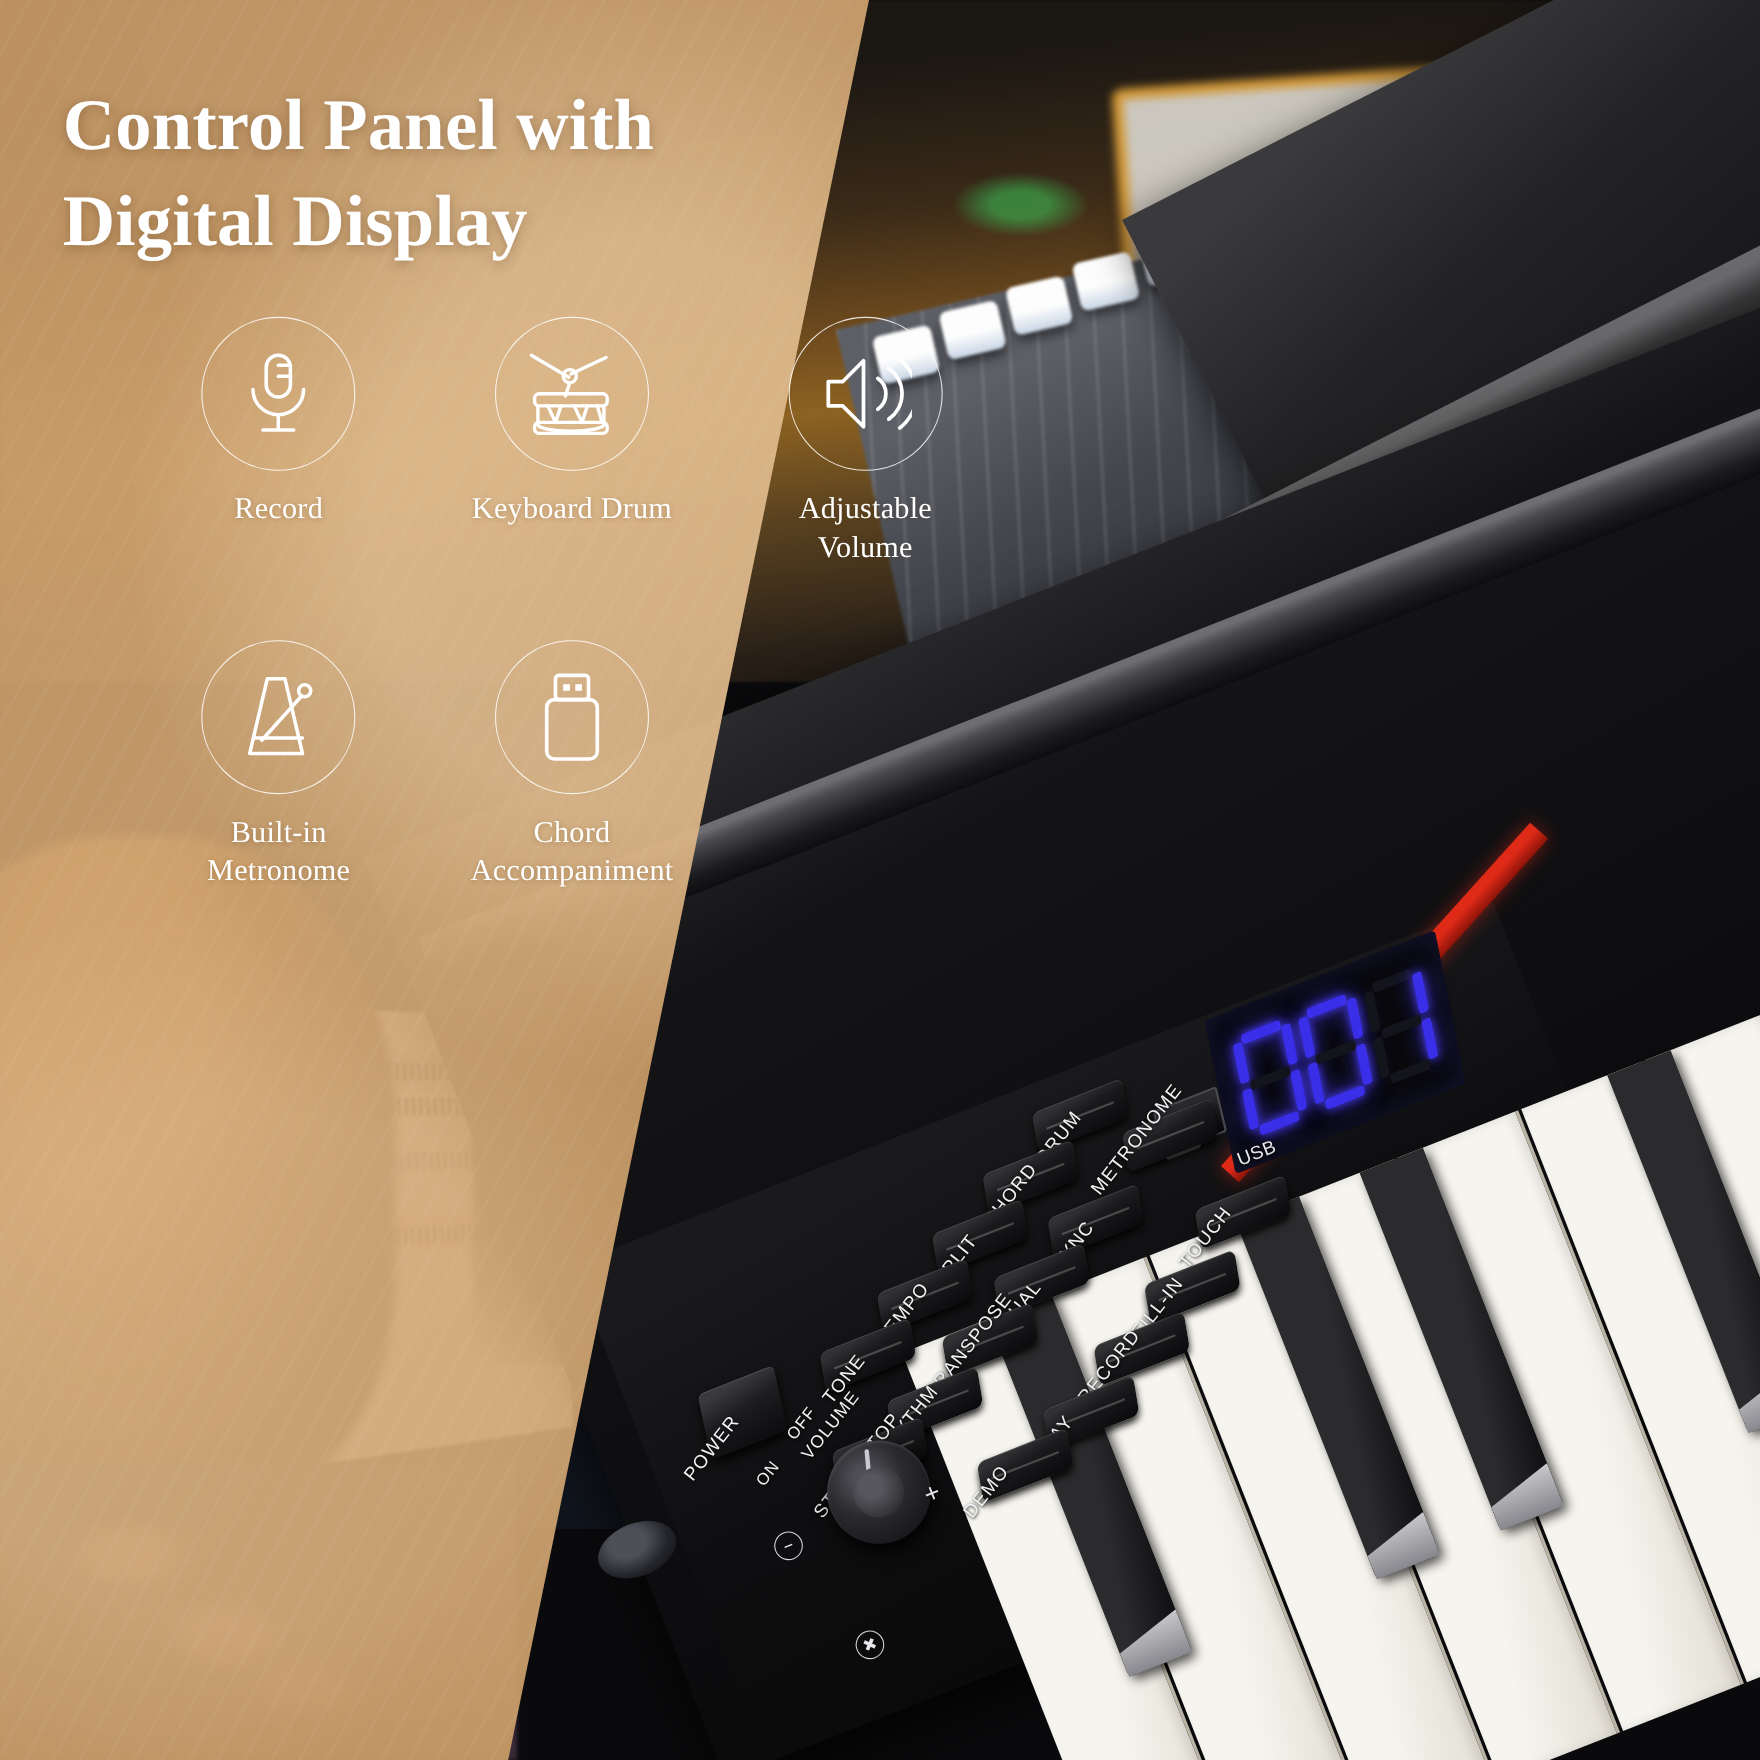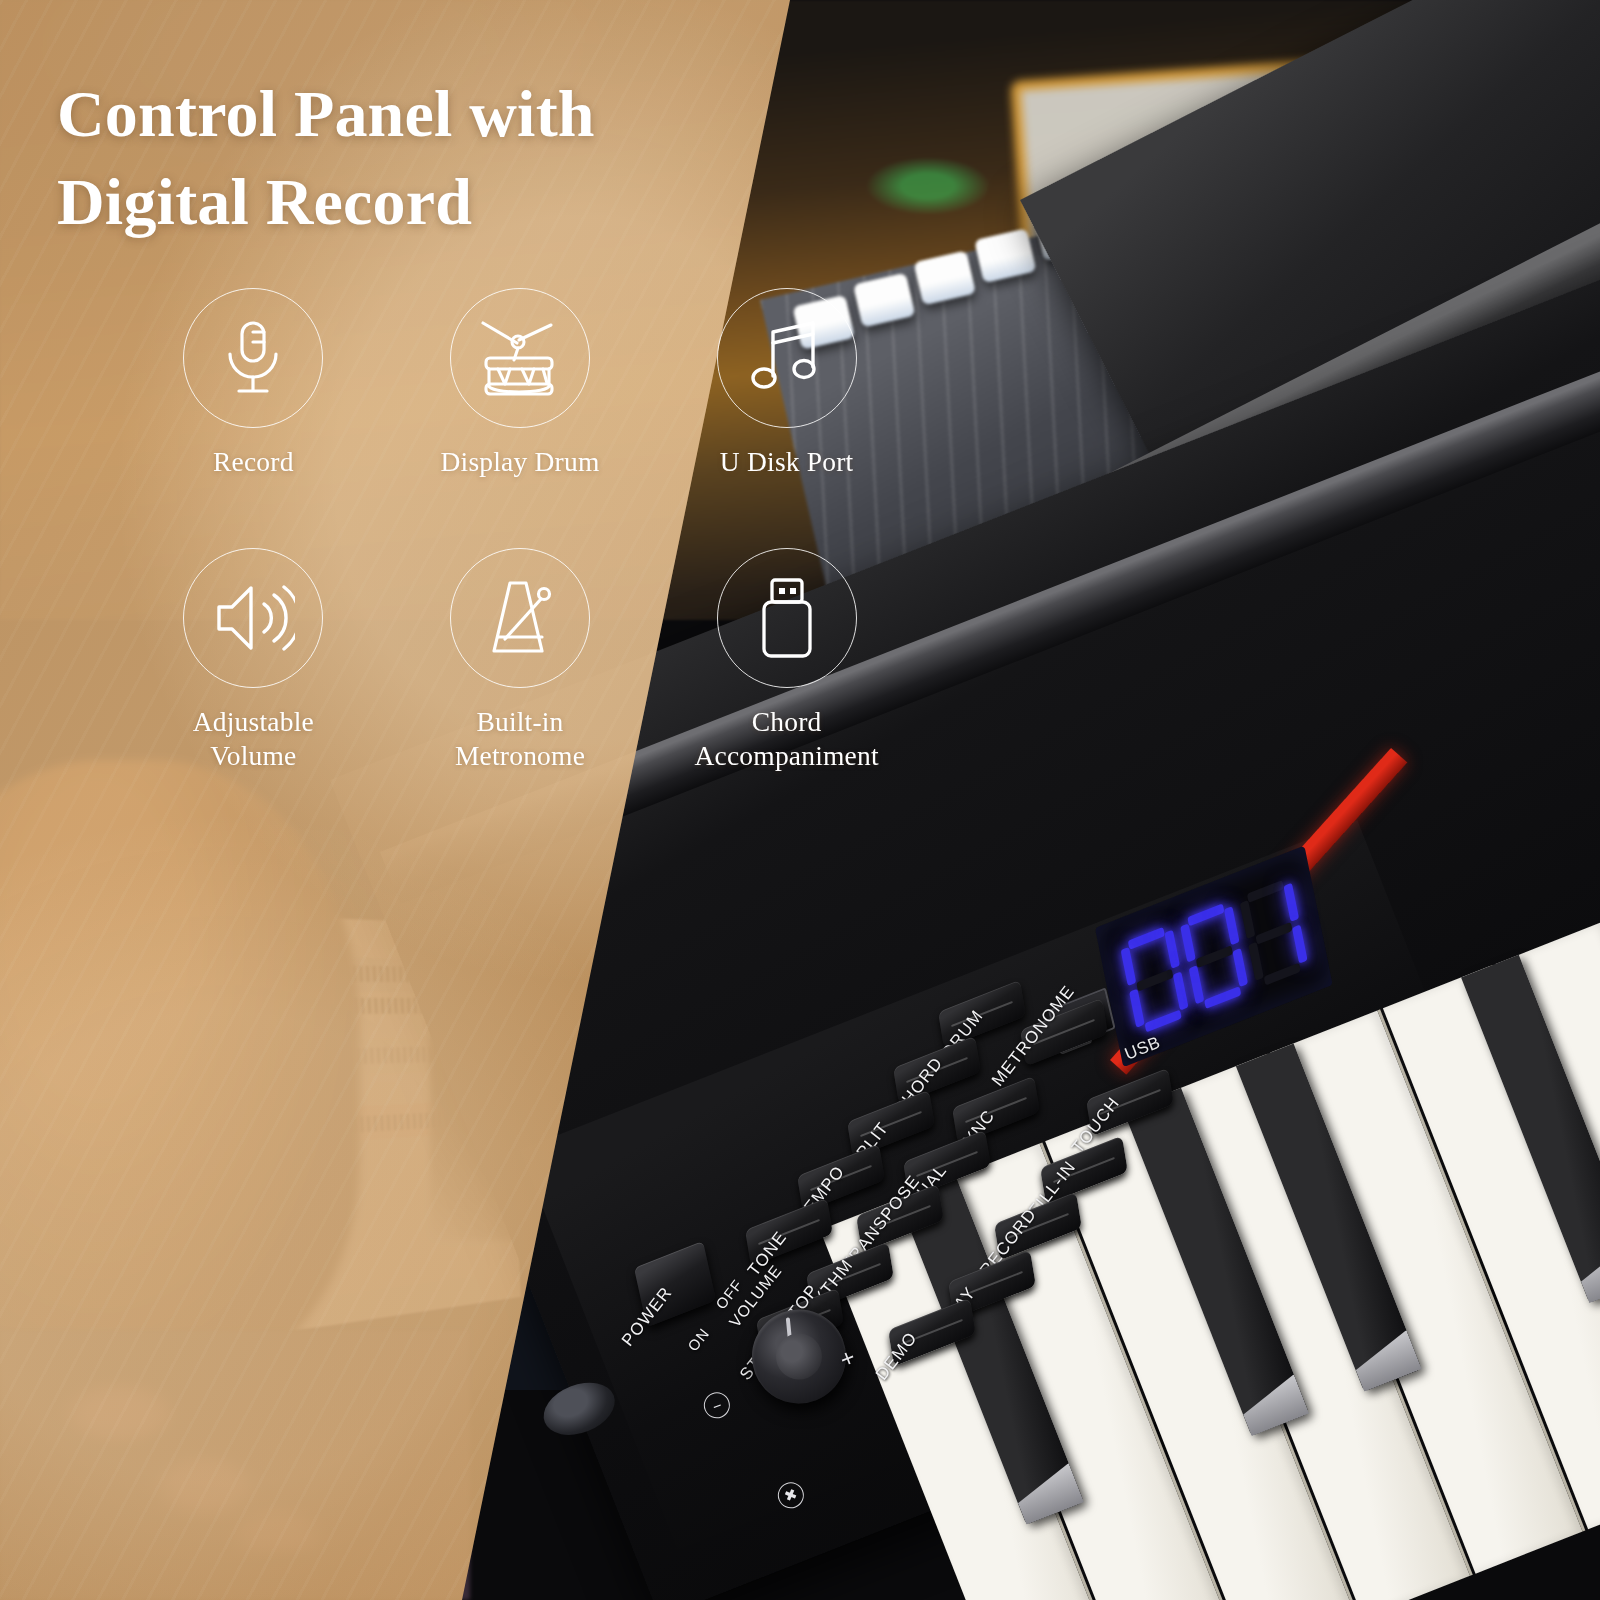--- a/index.html
+++ b/index.html
@@ -488,21 +488,21 @@
     <div class="circsym" style="left:700px; top:1398px; transform:rotate(-21.5deg);">−</div>
     <div class="symb" style="left:836px; top:1348px; transform:rotate(-21.5deg); font-size:24px;">+</div>
     <div class="circsym" style="left:774px; top:1488px; transform:rotate(-21.5deg);">✖</div>
   </div>
 
   <div class="tan-panel"></div>
   <div class="tan-texture"></div>
 
   <h1 class="headline">
     <span>Control Panel with</span>
-    <span class="l2">Digital Record</span>
+    <span class="l2">Digital Display</span>
   </h1>
 
   <div class="features">
 
     <div class="feature">
       <div class="fcircle">
         <span>
           <svg width="74" height="80" viewBox="0 0 74 80" fill="none" stroke="#fff" stroke-width="3.2" stroke-linecap="round">
             <rect x="26" y="5" width="22" height="38" rx="11"></rect>
             <line x1="37" y1="14" x2="48" y2="14"></line>
@@ -524,36 +524,23 @@
             <line x1="74" y1="9" x2="42" y2="24"></line>
             <circle cx="41" cy="26" r="6"></circle>
             <path d="M41 32 l-4 12"></path>
             <rect x="9" y="42" width="66" height="11" rx="4"></rect>
             <path d="M12 53 v17 a30 6 0 0 0 60 0 v-17"></path>
             <rect x="9" y="68" width="66" height="10" rx="4"></rect>
             <path d="M21 53 l7 15 M33 53 l-5 15 M45 53 l7 15 M57 53 l-5 15 M66 53 l4 14"></path>
           </svg>
         </span>
       </div>
-      <div class="flabel">Display Drum</div>
-    </div>
-
-    <div class="feature">
-      <div class="fcircle">
-        <span>
-          <svg width="72" height="80" viewBox="0 0 72 80" fill="none" stroke="#fff" stroke-width="3.4" stroke-linecap="round" stroke-linejoin="round">
-            <path d="M22 58 V14 L62 5 V49"></path>
-            <path d="M22 25 L62 16"></path>
-            <ellipse cx="13" cy="60" rx="11" ry="9"></ellipse>
-            <ellipse cx="53" cy="51" rx="10" ry="8.5"></ellipse>
-          </svg>
-        </span>
-      </div>
-      <div class="flabel">U Disk Port</div>
-    </div>
+      <div class="flabel">Keyboard Drum</div>
+    </div>
+
 
     <div class="feature">
       <div class="fcircle">
         <span>
           <svg width="84" height="76" viewBox="0 0 84 76" fill="none" stroke="#fff" stroke-width="3.4" stroke-linecap="round" stroke-linejoin="round">
             <path d="M8 27 h13 L40 8 v60 L21 49 H8 Z"></path>
             <path d="M53 24 a17 17 0 0 1 0 28"></path>
             <path d="M63 15 a28 28 0 0 1 0 46"></path>
             <path d="M73 7 a39 39 0 0 1 0 62"></path>
           </svg>

